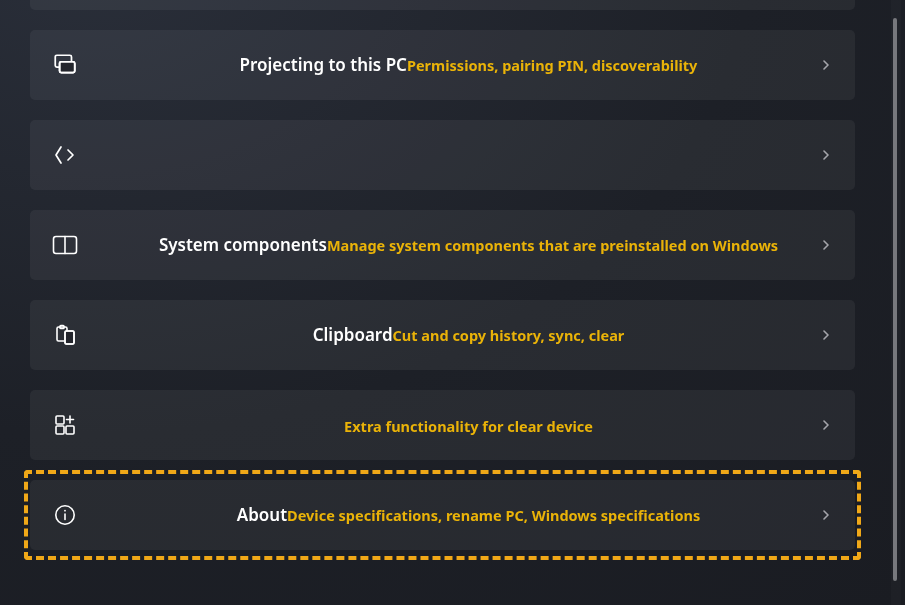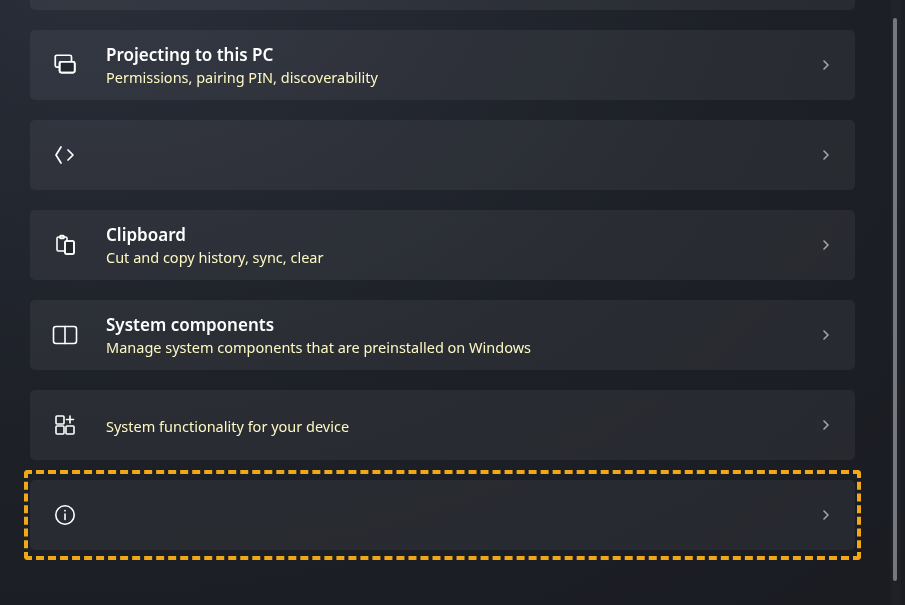--- a/index.html
+++ b/index.html
@@ -44,35 +44,35 @@
   .card .icon {
     width: 26px;
     height: 26px;
     flex: 0 0 26px;
     display: flex;
     align-items: center;
     justify-content: center;
   }
   .card .text {
     flex: 1 1 auto;
-    margin-left: 28px;
-    display: flex;
-    flex-direction: column;
+    margin-left: 40px;
+    display: flex;
+    flex-direction: row;
     justify-content: center;
     line-height: 1.25;
   }
   .card .title {
     font-size: 17px;
     font-weight: 600;
     color: #ffffff;
   }
   .card .sub {
     font-size: 14.5px;
-    font-weight: 400;
-    color: #fef9c3;
+    font-weight: 700;
+    color: #eab308;
     margin-top: 2px;
   }
   .card .chev {
     width: 14px;
     height: 14px;
     flex: 0 0 14px;
     display: flex;
     align-items: center;
     justify-content: center;
     opacity: 0.75;
@@ -139,85 +139,87 @@
     </div>
     <span class="chev">
       <svg viewBox="0 0 12 12" width="12" height="12" fill="none" stroke="#cfcfd4" stroke-width="1.6" stroke-linecap="round" stroke-linejoin="round">
           <polyline points="4 2 8 6 4 10"></polyline>
         </svg>
     </span>
   </div>
 
   <div class="card">
     <span class="icon">
+      <svg viewBox="0 0 26 20" width="26" height="20" fill="none" stroke="#ffffff" stroke-width="1.6" stroke-linejoin="round" stroke-linecap="round">
+        <rect x="1.5" y="1.5" width="23" height="17" rx="2.5"></rect>
+        <line x1="13" y1="1.5" x2="13" y2="18.5"></line>
+      </svg>
+    </span>
+    <div class="text">
+      <div class="title">System components</div>
+      <div class="sub">Manage system components that are preinstalled on Windows</div>
+    </div>
+    <span class="chev">
+      <svg viewBox="0 0 12 12" width="12" height="12" fill="none" stroke="#cfcfd4" stroke-width="1.6" stroke-linecap="round" stroke-linejoin="round">
+          <polyline points="4 2 8 6 4 10"></polyline>
+        </svg>
+    </span>
+  </div>
+
+  <div class="card">
+    <span class="icon">
       <svg viewBox="0 0 24 24" width="24" height="24" fill="none" stroke="#ffffff" stroke-width="1.6" stroke-linejoin="round" stroke-linecap="round">
         <rect x="4" y="4" width="10" height="14" rx="1.5"></rect>
         <rect x="7" y="2.5" width="4" height="3" rx="0.8"></rect>
         <rect x="12" y="8" width="9" height="13" rx="1.5" fill="#24262d"></rect>
         <rect x="12" y="8" width="9" height="13" rx="1.5"></rect>
       </svg>
     </span>
     <div class="text">
       <div class="title">Clipboard</div>
       <div class="sub">Cut and copy history, sync, clear</div>
-    </div>
-    <span class="chev">
-      <svg viewBox="0 0 12 12" width="12" height="12" fill="none" stroke="#cfcfd4" stroke-width="1.6" stroke-linecap="round" stroke-linejoin="round">
-          <polyline points="4 2 8 6 4 10"></polyline>
-        </svg>
-    </span>
-  </div>
-
-  <div class="card">
-    <span class="icon">
-      <svg viewBox="0 0 26 20" width="26" height="20" fill="none" stroke="#ffffff" stroke-width="1.6" stroke-linejoin="round" stroke-linecap="round">
-        <rect x="1.5" y="1.5" width="23" height="17" rx="2.5"></rect>
-        <line x1="13" y1="1.5" x2="13" y2="18.5"></line>
-      </svg>
-    </span>
-    <div class="text">
-      <div class="title">System components</div>
-      <div class="sub">Manage system components that are preinstalled on Windows</div>
     </div>
     <span class="chev">
       <svg viewBox="0 0 12 12" width="12" height="12" fill="none" stroke="#cfcfd4" stroke-width="1.6" stroke-linecap="round" stroke-linejoin="round">
           <polyline points="4 2 8 6 4 10"></polyline>
         </svg>
     </span>
   </div>
 
   <div class="card">
     <span class="icon">
       <svg viewBox="0 0 24 24" width="24" height="24" fill="none" stroke="#ffffff" stroke-width="1.6" stroke-linejoin="round" stroke-linecap="round">
         <rect x="3" y="3" width="8" height="8" rx="1"></rect>
         <rect x="3" y="13" width="8" height="8" rx="1"></rect>
         <rect x="13" y="13" width="8" height="8" rx="1"></rect>
         <line x1="17" y1="3" x2="17" y2="10"></line>
         <line x1="13.5" y1="6.5" x2="20.5" y2="6.5"></line>
       </svg>
     </span>
     <div class="text">
-      <div class="sub">System functionality for your device</div>
+      <div class="sub">Extra functionality for clear device</div>
     </div>
     <span class="chev">
       <svg viewBox="0 0 12 12" width="12" height="12" fill="none" stroke="#cfcfd4" stroke-width="1.6" stroke-linecap="round" stroke-linejoin="round">
           <polyline points="4 2 8 6 4 10"></polyline>
         </svg>
     </span>
   </div>
 
   <div class="card" id="card-about">
     <span class="icon">
       <svg viewBox="0 0 24 24" width="24" height="24" fill="none" stroke="#ffffff" stroke-width="1.6" stroke-linejoin="round" stroke-linecap="round">
         <circle cx="12" cy="12" r="9.2"></circle>
         <line x1="12" y1="11" x2="12" y2="16.5"></line>
         <circle cx="12" cy="7.7" r="0.9" fill="#ffffff" stroke="none"></circle>
       </svg>
     </span>
     <div class="text">
+      <div class="title">About</div>
+      <div class="sub">Device specifications, rename PC, Windows specifications</div>
     </div>
     <span class="chev">
       <svg viewBox="0 0 12 12" width="12" height="12" fill="none" stroke="#cfcfd4" stroke-width="1.6" stroke-linecap="round" stroke-linejoin="round">
           <polyline points="4 2 8 6 4 10"></polyline>
         </svg>
     </span>
   </div>
 
 </div>
 

